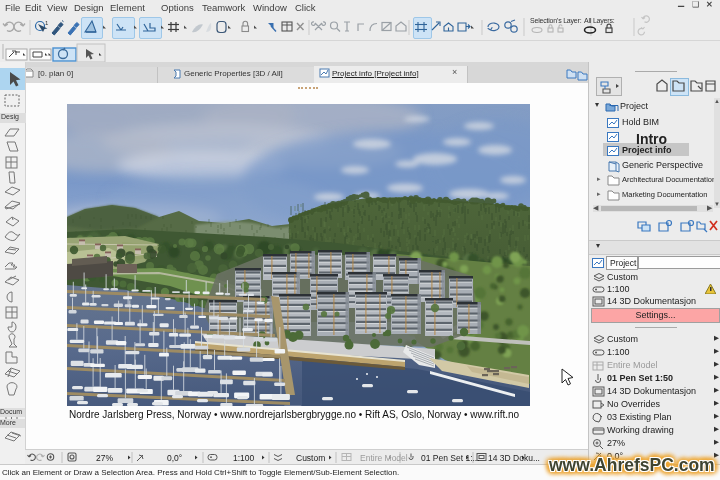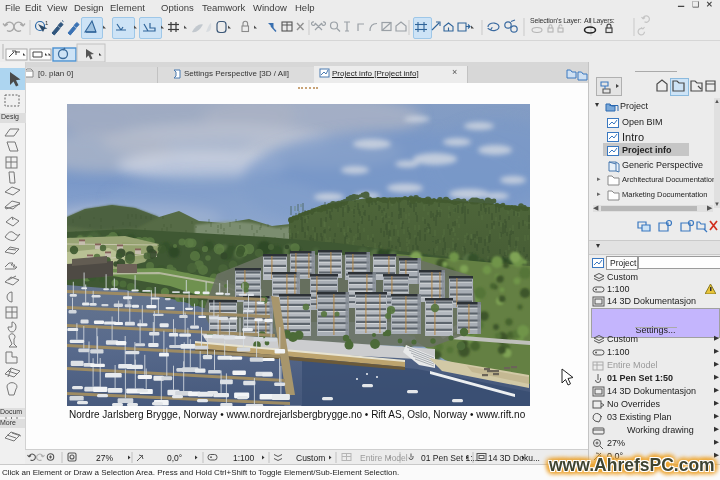--- a/index.html
+++ b/index.html
@@ -21,21 +21,21 @@
 <body>
 <div class="abs" id="menubar">
 <span style="left:5px">File</span>
     <span style="left:25px">Edit</span>
     <span style="left:47px">View</span>
     <span style="left:74px">Design</span>
     <span style="left:110px">Element</span>
     <span style="left:161px">Options</span>
     <span style="left:202px">Teamwork</span>
     <span style="left:253px">Window</span>
-    <span style="left:295px">Help</span>
+    <span style="left:295px">Click</span>
 </div>
 <div class="abs" style="left:676px;top:0;width:44px;height:9px;font-size:8px;color:#444;">
 <span style="position:absolute;left:2px;top:-2px;">▁</span>
     <span style="position:absolute;left:16px;top:0px;">❑</span>
     <span style="position:absolute;left:30px;top:0px;font-weight:bold;">✕</span>
 </div>
 <div class="abs" id="toolbar1">
     <div class="hibtn" style="left:81px;top:3px;width:20px;height:20px;"></div>
 <div class="hibtn" style="left:112px;top:3px;width:21px;height:20px;"></div>
 <div class="hibtn" style="left:139px;top:3px;width:21px;height:20px;"></div>
@@ -160,21 +160,21 @@
     <div style="position:absolute;left:0;top:5px;width:135px;height:16px;background:#dcdcdc;border-right:1px solid #c2c2c2;"></div>
 <div style="position:absolute;left:136px;top:5px;width:156px;height:16px;background:#dcdcdc;border-right:1px solid #c2c2c2;"></div>
 <div style="position:absolute;left:292px;top:4px;width:153px;height:17px;background:#ececec;border-right:1px solid #c2c2c2;"></div>
 <svg width="566" height="21" style="position:absolute;left:0;top:0">
 <path d="M3 9 h8 v6 h-8 z M3 9 l2 -2 h4 l2 2" fill="#fff" stroke="#8a8a8a"></path>
 <path d="M152 8 h6 v8 h-6 l2 -2 v-4 z" fill="#fff" stroke="#4a7ab0"></path>
 <rect x="298" y="7" width="9" height="8" fill="#fff" stroke="#4a7ab0"></rect>
 <path d="M299 13 l3 -3 l2 2 l2 -4" stroke="#4a7ab0" fill="none"></path>
 </svg>
 <div style="position:absolute;left:16px;top:7px;font-size:8px;color:#333;">[0. plan 0]</div>
-<div style="position:absolute;left:162px;top:7px;font-size:8px;color:#333;">Settings Perspective [3D / All]</div>
+<div style="position:absolute;left:162px;top:7px;font-size:8px;color:#333;">Generic Properties [3D / All]</div>
 <div style="position:absolute;left:310px;top:7px;font-size:8px;color:#222;text-decoration:underline;">Project info [Project info]</div>
 <div style="position:absolute;left:430px;top:5px;font-size:9px;color:#555;">×</div>
 <svg width="30" height="23" style="position:absolute;left:543px;top:2px">
 <path d="M2 14 h9 v-6 h-4 l-1.5 -2 h-3.5 z" fill="#cfe0f2" stroke="#3a78c0"></path>
 <path d="M13 16 h9 v-6 h-4 l-1.5 -2 h-3.5 z" fill="#cfe0f2" stroke="#3a78c0"></path>
 <path d="M25 12 l3 0 l-1.5 2 z" fill="#444"></path>
 </svg>
   </div>
 <div class="abs" id="toolbox">
     <div style="position:absolute;left:0;top:6px;width:25px;height:22px;background:#add5f0;"></div>
@@ -1116,21 +1116,21 @@
 <rect x="85" y="298" width="11" height="3.2" rx="1.5" fill="#e4e7ea"></rect>
 <rect x="140" y="287" width="11" height="3.2" rx="1.5" fill="#e4e7ea"></rect>
 <rect x="170" y="292" width="11" height="3.2" rx="1.5" fill="#e4e7ea"></rect>
 <g fill="#eef1f4">
           <circle cx="300" cy="270" r="1"></circle>
           <circle cx="310" cy="273" r="1"></circle>
           <circle cx="290" cy="275" r="1"></circle>
         </g>
 </svg>
     </div>
-  <div style="position:absolute;left:43px;top:326px;width:500px;font-size:10px;color:#111;">Nordre Jarlsberg Brygge, Norway • www.nordrejarlsbergbrygge.no • Rift AS, Oslo, Norway • www.rift.no</div>
+  <div style="position:absolute;left:43px;top:326px;width:500px;font-size:10px;color:#111;">Nordre Jarlsberg Press, Norway • www.nordrejarlsbergbrygge.no • Rift AS, Oslo, Norway • www.rift.no</div>
   <svg width="14" height="20" style="position:absolute;left:534px;top:285px;">
     <path d="M2 1 l0 14 l3.5 -3.5 l2.5 5.5 l2.5 -1.2 l-2.5 -5.3 l5 -1 z" fill="#fff" stroke="#222"></path>
   </svg>
 </div>
 <div class="abs" id="rpanel">
     <div style="position:absolute;left:46px;top:9px;width:42px;height:1px;background:#aaa;"></div>
 <div style="position:absolute;left:7px;top:15px;width:24px;height:17px;background:#e4e4e4;border:1px solid #b0b0b0;"></div>
 <div style="position:absolute;left:81px;top:16px;width:17px;height:16px;background:#cde3f6;border:1px solid #8bbade;"></div>
 <svg width="132" height="36" style="position:absolute;left:0;top:0">
 <g fill="none" stroke="#3a78c0" stroke-width="1.1">
@@ -1150,26 +1150,26 @@
 <span style="position:absolute;left:6px;top:38px;font-size:8px;color:#333;">▾</span>
 <svg width="15" height="12" style="position:absolute;left:16px;top:39px">
       <path d="M1 10 h9 v-5 h-3.5 l-1.5 -2 h-4 z" fill="#7aa8d8" stroke="#2a68b0"></path>
       <path d="M4.5 4.5 h8.5 v5.5" fill="none" stroke="#2a68b0"></path>
     </svg>
 <div style="position:absolute;left:31px;top:39px;font-size:9px;color:#222;white-space:nowrap;">Project</div>
 <svg width="12" height="11" style="position:absolute;left:18px;top:56px">
       <rect x="0.5" y="0.5" width="11" height="9" fill="#fff" stroke="#3a78c0"></rect>
       <path d="M2 7 l3 -3 l2 2 l3 -4" stroke="#3a78c0" fill="none"></path>
     </svg>
-<div style="position:absolute;left:33px;top:55px;font-size:9px;color:#222;white-space:nowrap;">Open BIM</div>
+<div style="position:absolute;left:33px;top:55px;font-size:9px;color:#222;white-space:nowrap;">Hold BIM</div>
 <svg width="12" height="11" style="position:absolute;left:18px;top:70px">
       <rect x="0.5" y="0.5" width="11" height="9" fill="#fff" stroke="#3a78c0"></rect>
       <path d="M2 7 l3 -3 l2 2 l3 -4" stroke="#3a78c0" fill="none"></path>
     </svg>
-<div style="position:absolute;left:33px;top:69px;font-size:11px;color:#222;white-space:nowrap;">Intro</div>
+<div style="position:absolute;left:47px;top:69px;font-size:14px;color:#222;white-space:nowrap;font-weight:bold;">Intro</div>
 <svg width="12" height="11" style="position:absolute;left:18px;top:84px">
       <rect x="0.5" y="0.5" width="11" height="9" fill="#fff" stroke="#3a78c0"></rect>
       <path d="M2 7 l3 -3 l2 2 l3 -4" stroke="#3a78c0" fill="none"></path>
     </svg>
 <div style="position:absolute;left:33px;top:83px;font-size:9px;color:#222;font-weight:bold;white-space:nowrap;">Project info</div>
 <svg width="14" height="13" style="position:absolute;left:18px;top:98px">
       <path d="M2 2 h7 l3 2 v8 l-3 -1 h-7 z M9 2 v9 M2 2 l7 2" fill="#e8f0f8" stroke="#4a7ab0"></path>
     </svg>
 <div style="position:absolute;left:33px;top:98px;font-size:9px;color:#222;white-space:nowrap;">Generic Perspective</div>
 <span style="position:absolute;left:8px;top:113px;font-size:7px;color:#666;">▸</span>
@@ -1222,21 +1222,21 @@
     <div style="position:absolute;left:18px;top:222px;font-size:9px;color:#222;white-space:nowrap;">1:100</div>
     <svg width="11" height="10" style="position:absolute;left:116px;top:222px">
       <path d="M5.5 0 L11 10 L0 10 Z" fill="#e8c43a" stroke="#8a7a20"></path>
       <rect x="5" y="3" width="1.5" height="4" fill="#333"></rect>
     </svg>
 <svg width="13" height="11" style="position:absolute;left:3px;top:234px">
       <rect x="1" y="1" width="11" height="9" fill="none" stroke="#555"></rect>
       <rect x="3" y="3" width="7" height="5" fill="none" stroke="#555"></rect>
     </svg>
     <div style="position:absolute;left:18px;top:234px;font-size:9px;color:#222;white-space:nowrap;">14 3D Dokumentasjon</div>
-<div style="position:absolute;left:2px;top:246px;width:127px;height:12px;background:#c4b5fd;border:1px solid #a0a0a0;text-align:center;font-size:9px;color:#222;padding-top:16px;">Settings...</div>
+<div style="position:absolute;left:2px;top:246px;width:127px;height:12px;background:#fca5a5;border:1px solid #a0a0a0;text-align:center;font-size:9px;color:#222;padding-top:1px;">Settings...</div>
 <div style="position:absolute;left:46px;top:265px;width:42px;height:1px;background:#aaa;"></div>
 <svg width="13" height="11" style="position:absolute;left:3px;top:272px">
       <path d="M2 4 l5 -2.5 l5 2.5 l-5 2.5 z M2 6.5 l5 2.5 l5 -2.5" fill="none" stroke="#555"></path>
     </svg>
     <div style="position:absolute;left:18px;top:272px;font-size:9px;color:#222;white-space:nowrap;">Custom</div>
     <span style="position:absolute;left:125px;top:272px;font-size:6.5px;color:#333;">▶</span>
 <svg width="13" height="11" style="position:absolute;left:3px;top:285px">
       <rect x="1" y="3" width="11" height="5" rx="2.5" fill="none" stroke="#555"></rect>
       <circle cx="4" cy="5.5" r="1" fill="#555"></circle>
     </svg>
@@ -1268,21 +1268,21 @@
 <svg width="13" height="11" style="position:absolute;left:3px;top:350px">
       <path d="M3 9 a4 4 0 1 1 6 -3 l-2 4 z" fill="none" stroke="#555"></path>
       <path d="M7 2 l3 3" stroke="#555"></path>
     </svg>
     <div style="position:absolute;left:18px;top:350px;font-size:9px;color:#222;white-space:nowrap;">03 Existing Plan</div>
     <span style="position:absolute;left:125px;top:350px;font-size:6.5px;color:#333;">▶</span>
 <svg width="13" height="11" style="position:absolute;left:3px;top:363px">
       <rect x="1" y="3" width="11" height="6" rx="1" fill="none" stroke="#555"></rect>
       <path d="M1 5 h11" stroke="#555"></path>
     </svg>
-    <div style="position:absolute;left:18px;top:363px;font-size:9px;color:#222;white-space:nowrap;margin-left:20px;">Working drawing</div>
+    <div style="position:absolute;left:18px;top:363px;font-size:9px;color:#222;white-space:nowrap;">Working drawing</div>
     <span style="position:absolute;left:125px;top:363px;font-size:6.5px;color:#333;">▶</span>
 <svg width="13" height="11" style="position:absolute;left:3px;top:376px">
       <circle cx="5" cy="5" r="3.5" fill="none" stroke="#555"></circle>
       <path d="M8 8 l3 3" stroke="#555"></path>
       <path d="M3.5 5 h3 m-1.5 -1.5 v3" stroke="#555"></path>
     </svg>
     <div style="position:absolute;left:18px;top:376px;font-size:9px;color:#222;white-space:nowrap;">27%</div>
     <span style="position:absolute;left:125px;top:376px;font-size:6.5px;color:#333;">▶</span>
 <svg width="13" height="11" style="position:absolute;left:3px;top:389px">
       <path d="M2 9 l7 -7 m-5 0 a5 5 0 0 1 5 5" fill="none" stroke="#555"></path>

